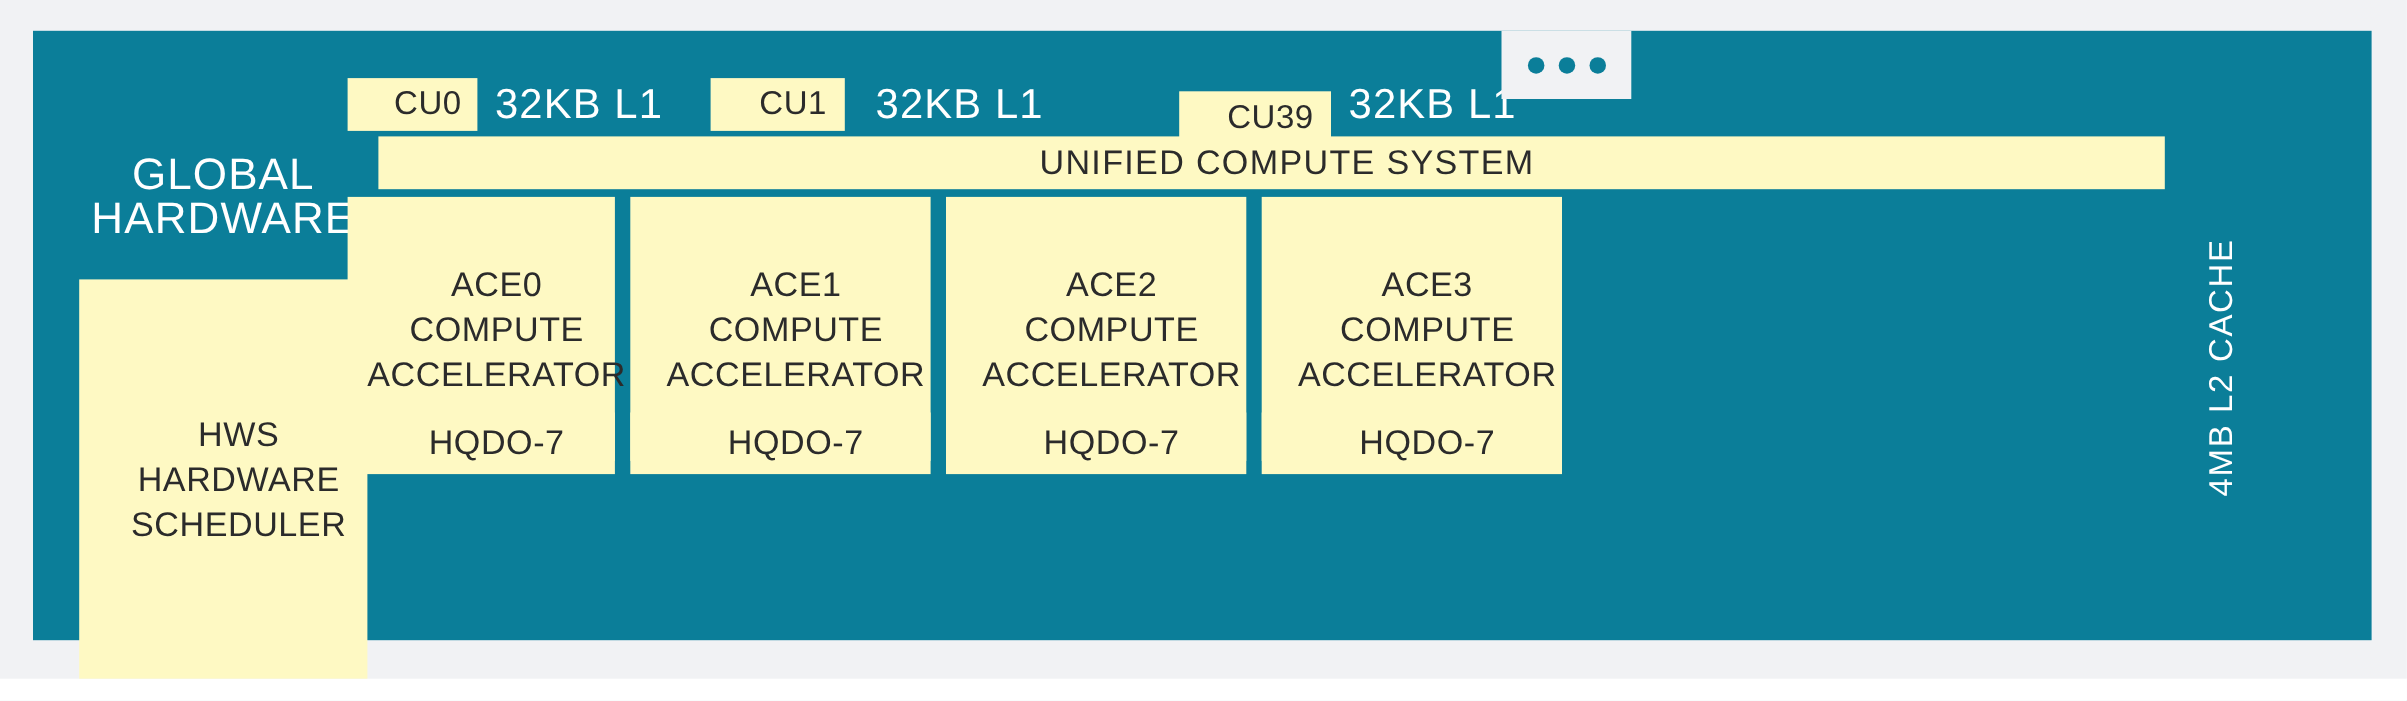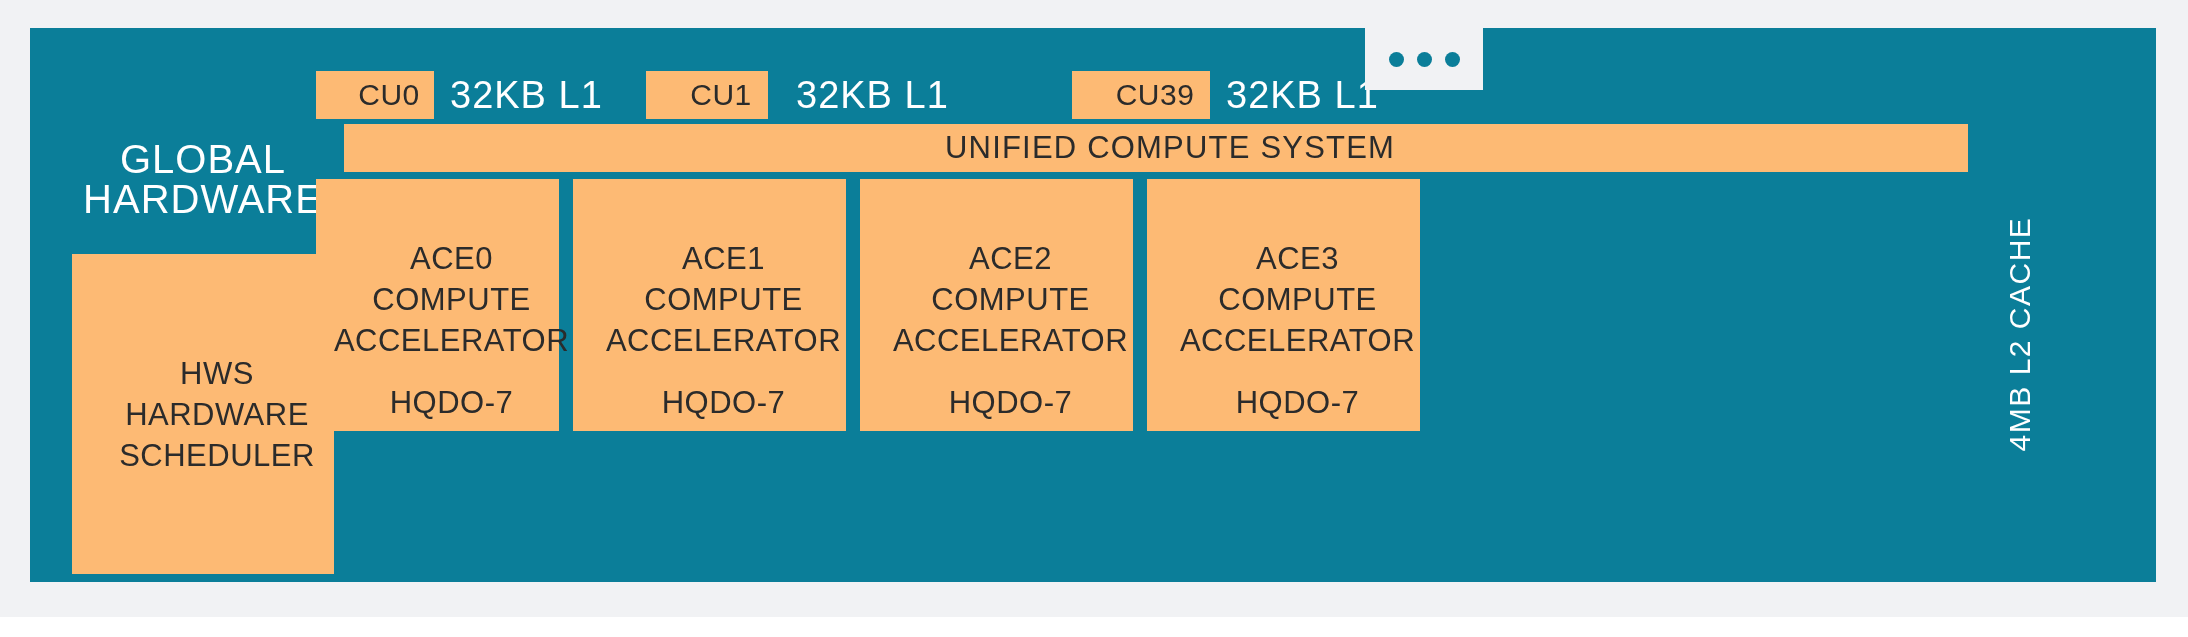--- a/index.html
+++ b/index.html
@@ -63,21 +63,21 @@
   }
   .dot {
     width: 15px;
     height: 15px;
     border-radius: 50%;
     background: #0b7e99;
   }
 
   
   .lightbox {
-    background: #fdba74;
+    background: #fef9c3;
     color: #2b2b2b;
     display: flex;
     align-items: center;
     justify-content: center;
     text-align: center;
     box-sizing: border-box;
     letter-spacing: 0.5px;
     padding-left: 28px;
   }
 
@@ -98,21 +98,21 @@
     letter-spacing: 1px;
     text-align: center;
   }
 
   
   #hws {
     position: absolute;
     left: 42px;
     top: 226px;
     width: 262px;
-    height: 320px;
+    height: 363px;
     font-size: 31px;
     line-height: 41px;
     flex-direction: column;
   }
 
   
   .cu-chip {
     position: absolute;
     top: 43px;
     height: 48px;
@@ -206,21 +206,21 @@
       <span>32KB L1</span>
     </div>
 
     <div class="cu-chip lightbox" style="left:616px;  width:122px;">
       <span>CU1</span>
     </div>
     <div class="l1-label" style="left:766px; width:230px;">
       <span>32KB L1</span>
     </div>
 
-    <div class="cu-chip lightbox" style="left:1042px; width:138px;">
+    <div class="cu-chip lightbox" style="left:1042px; width:138px;margin-top:12px;">
       <span>CU39</span>
     </div>
     <div class="l1-label" style="left:1196px; width:236px;">
       <span>32KB L1</span>
     </div>
 
     <div id="ucs" class="lightbox">
       <span>UNIFIED COMPUTE SYSTEM</span>
     </div>
 

